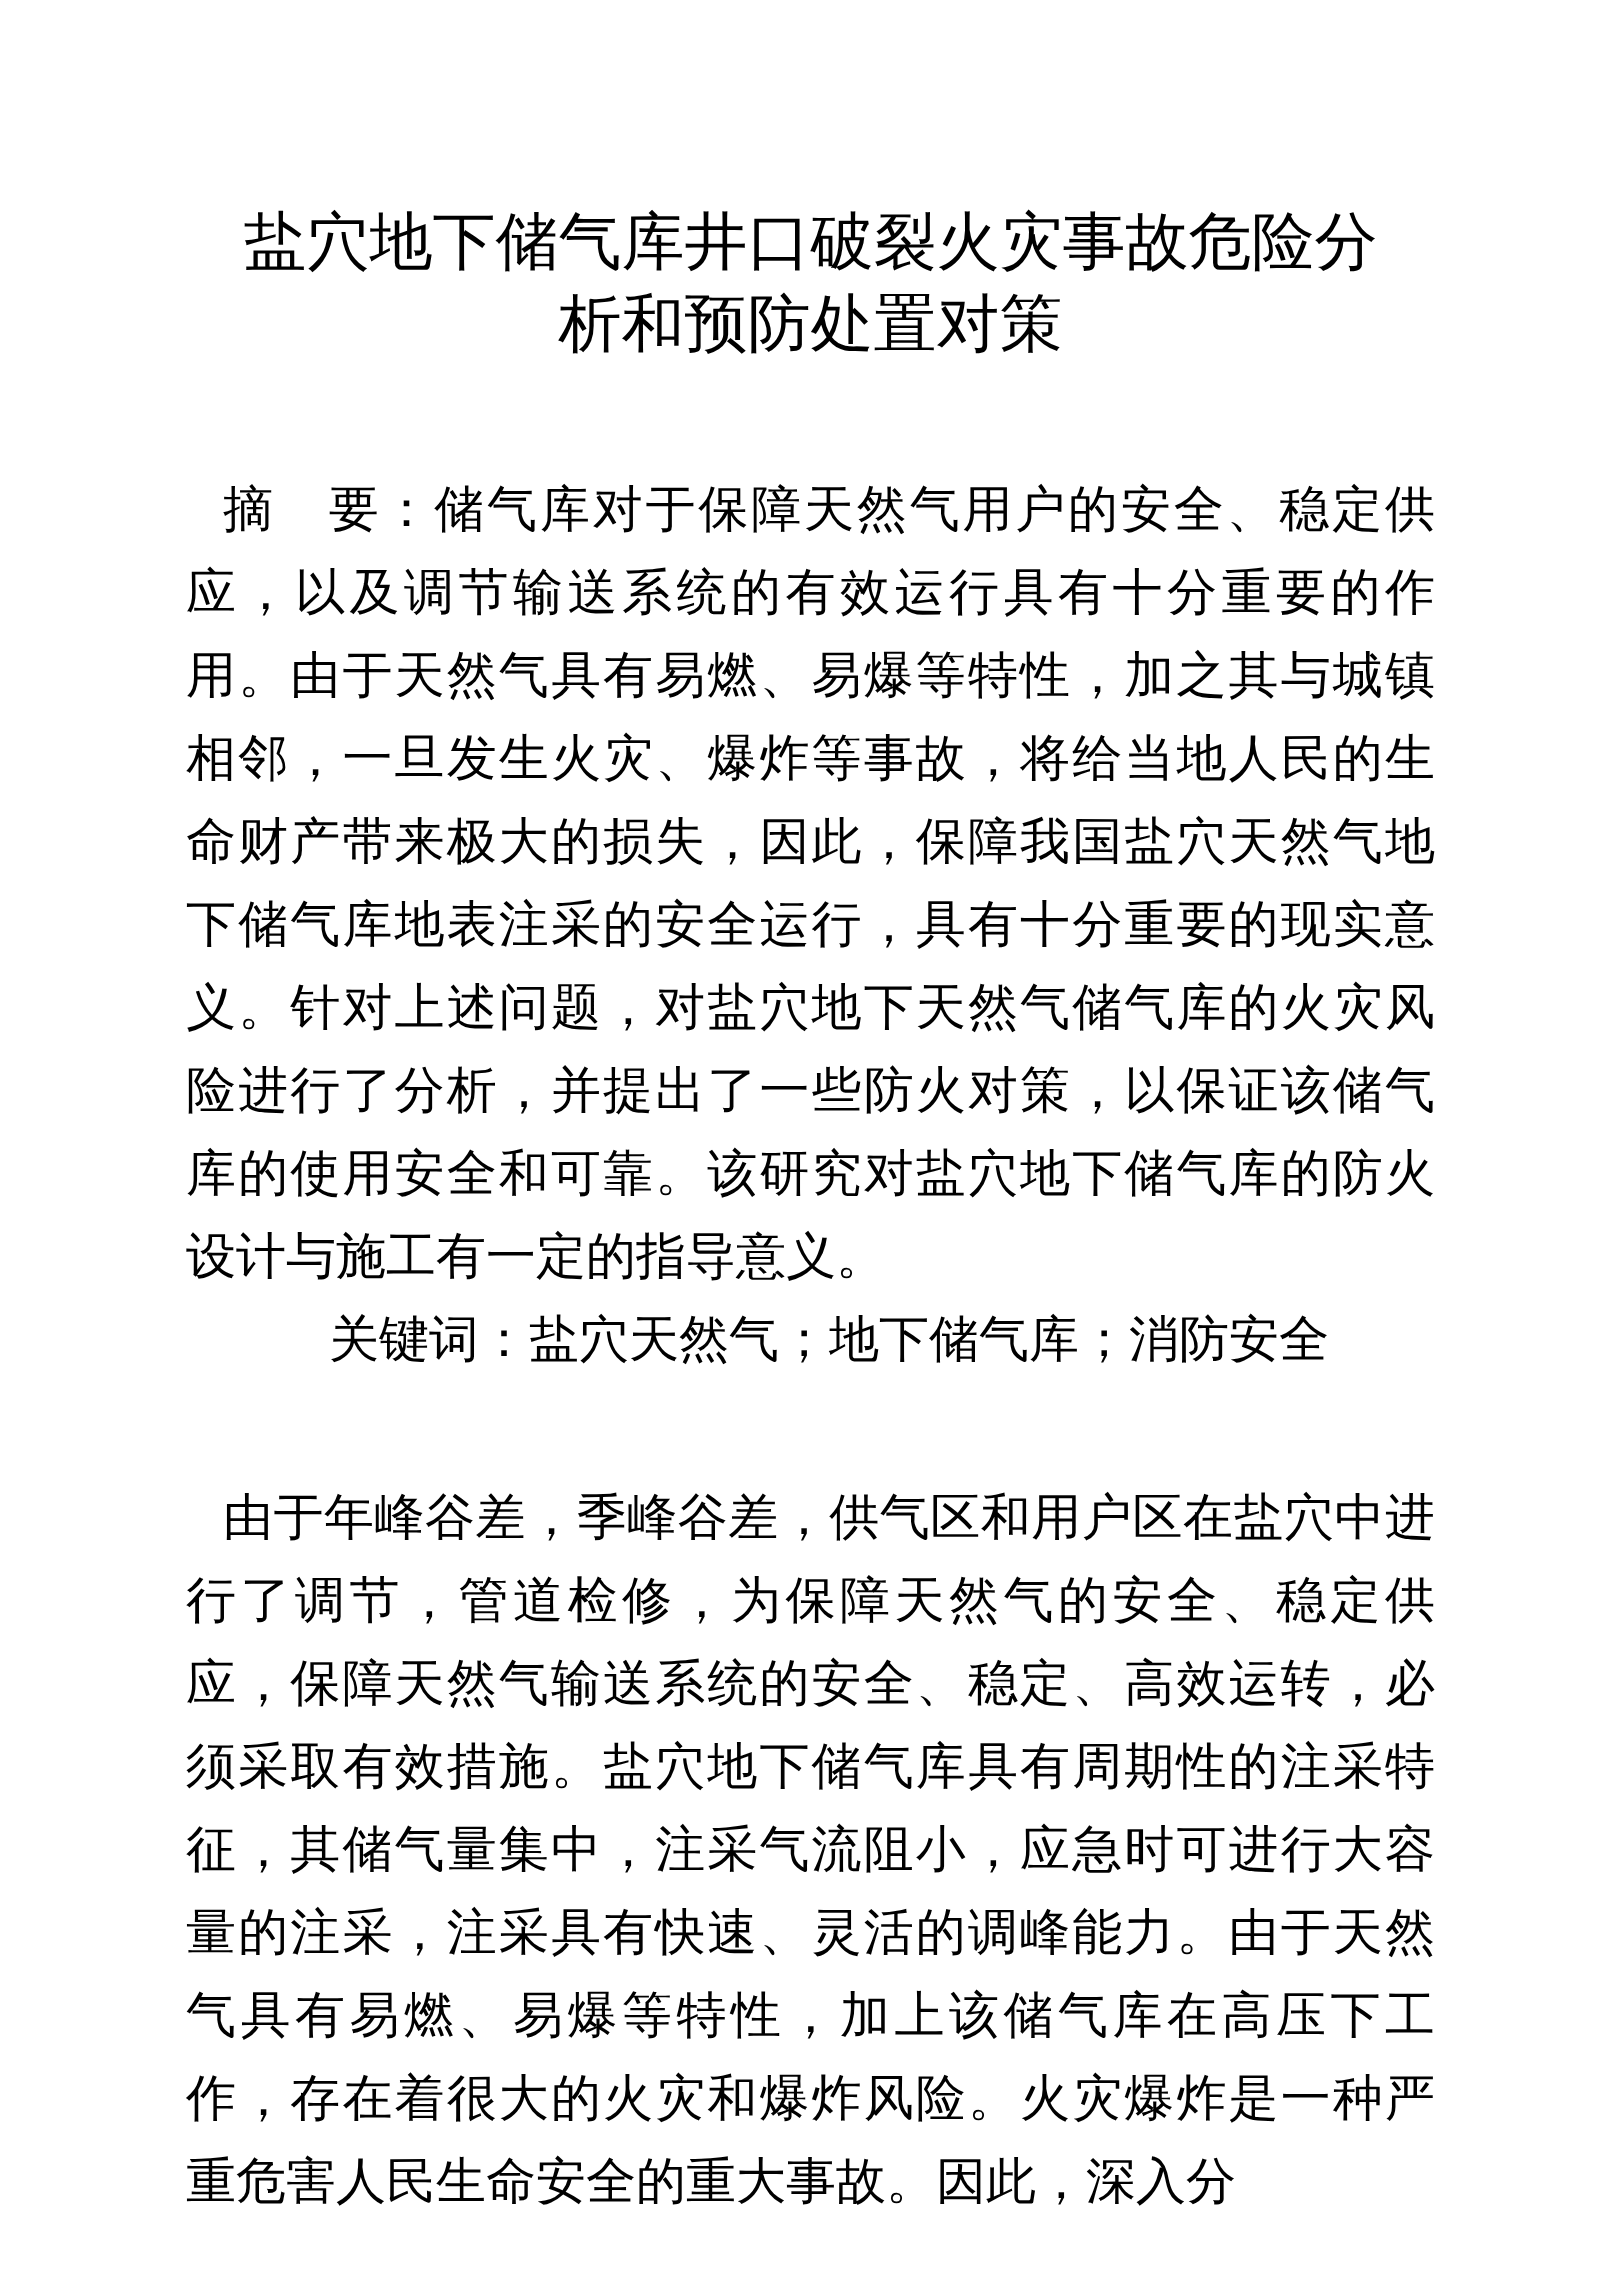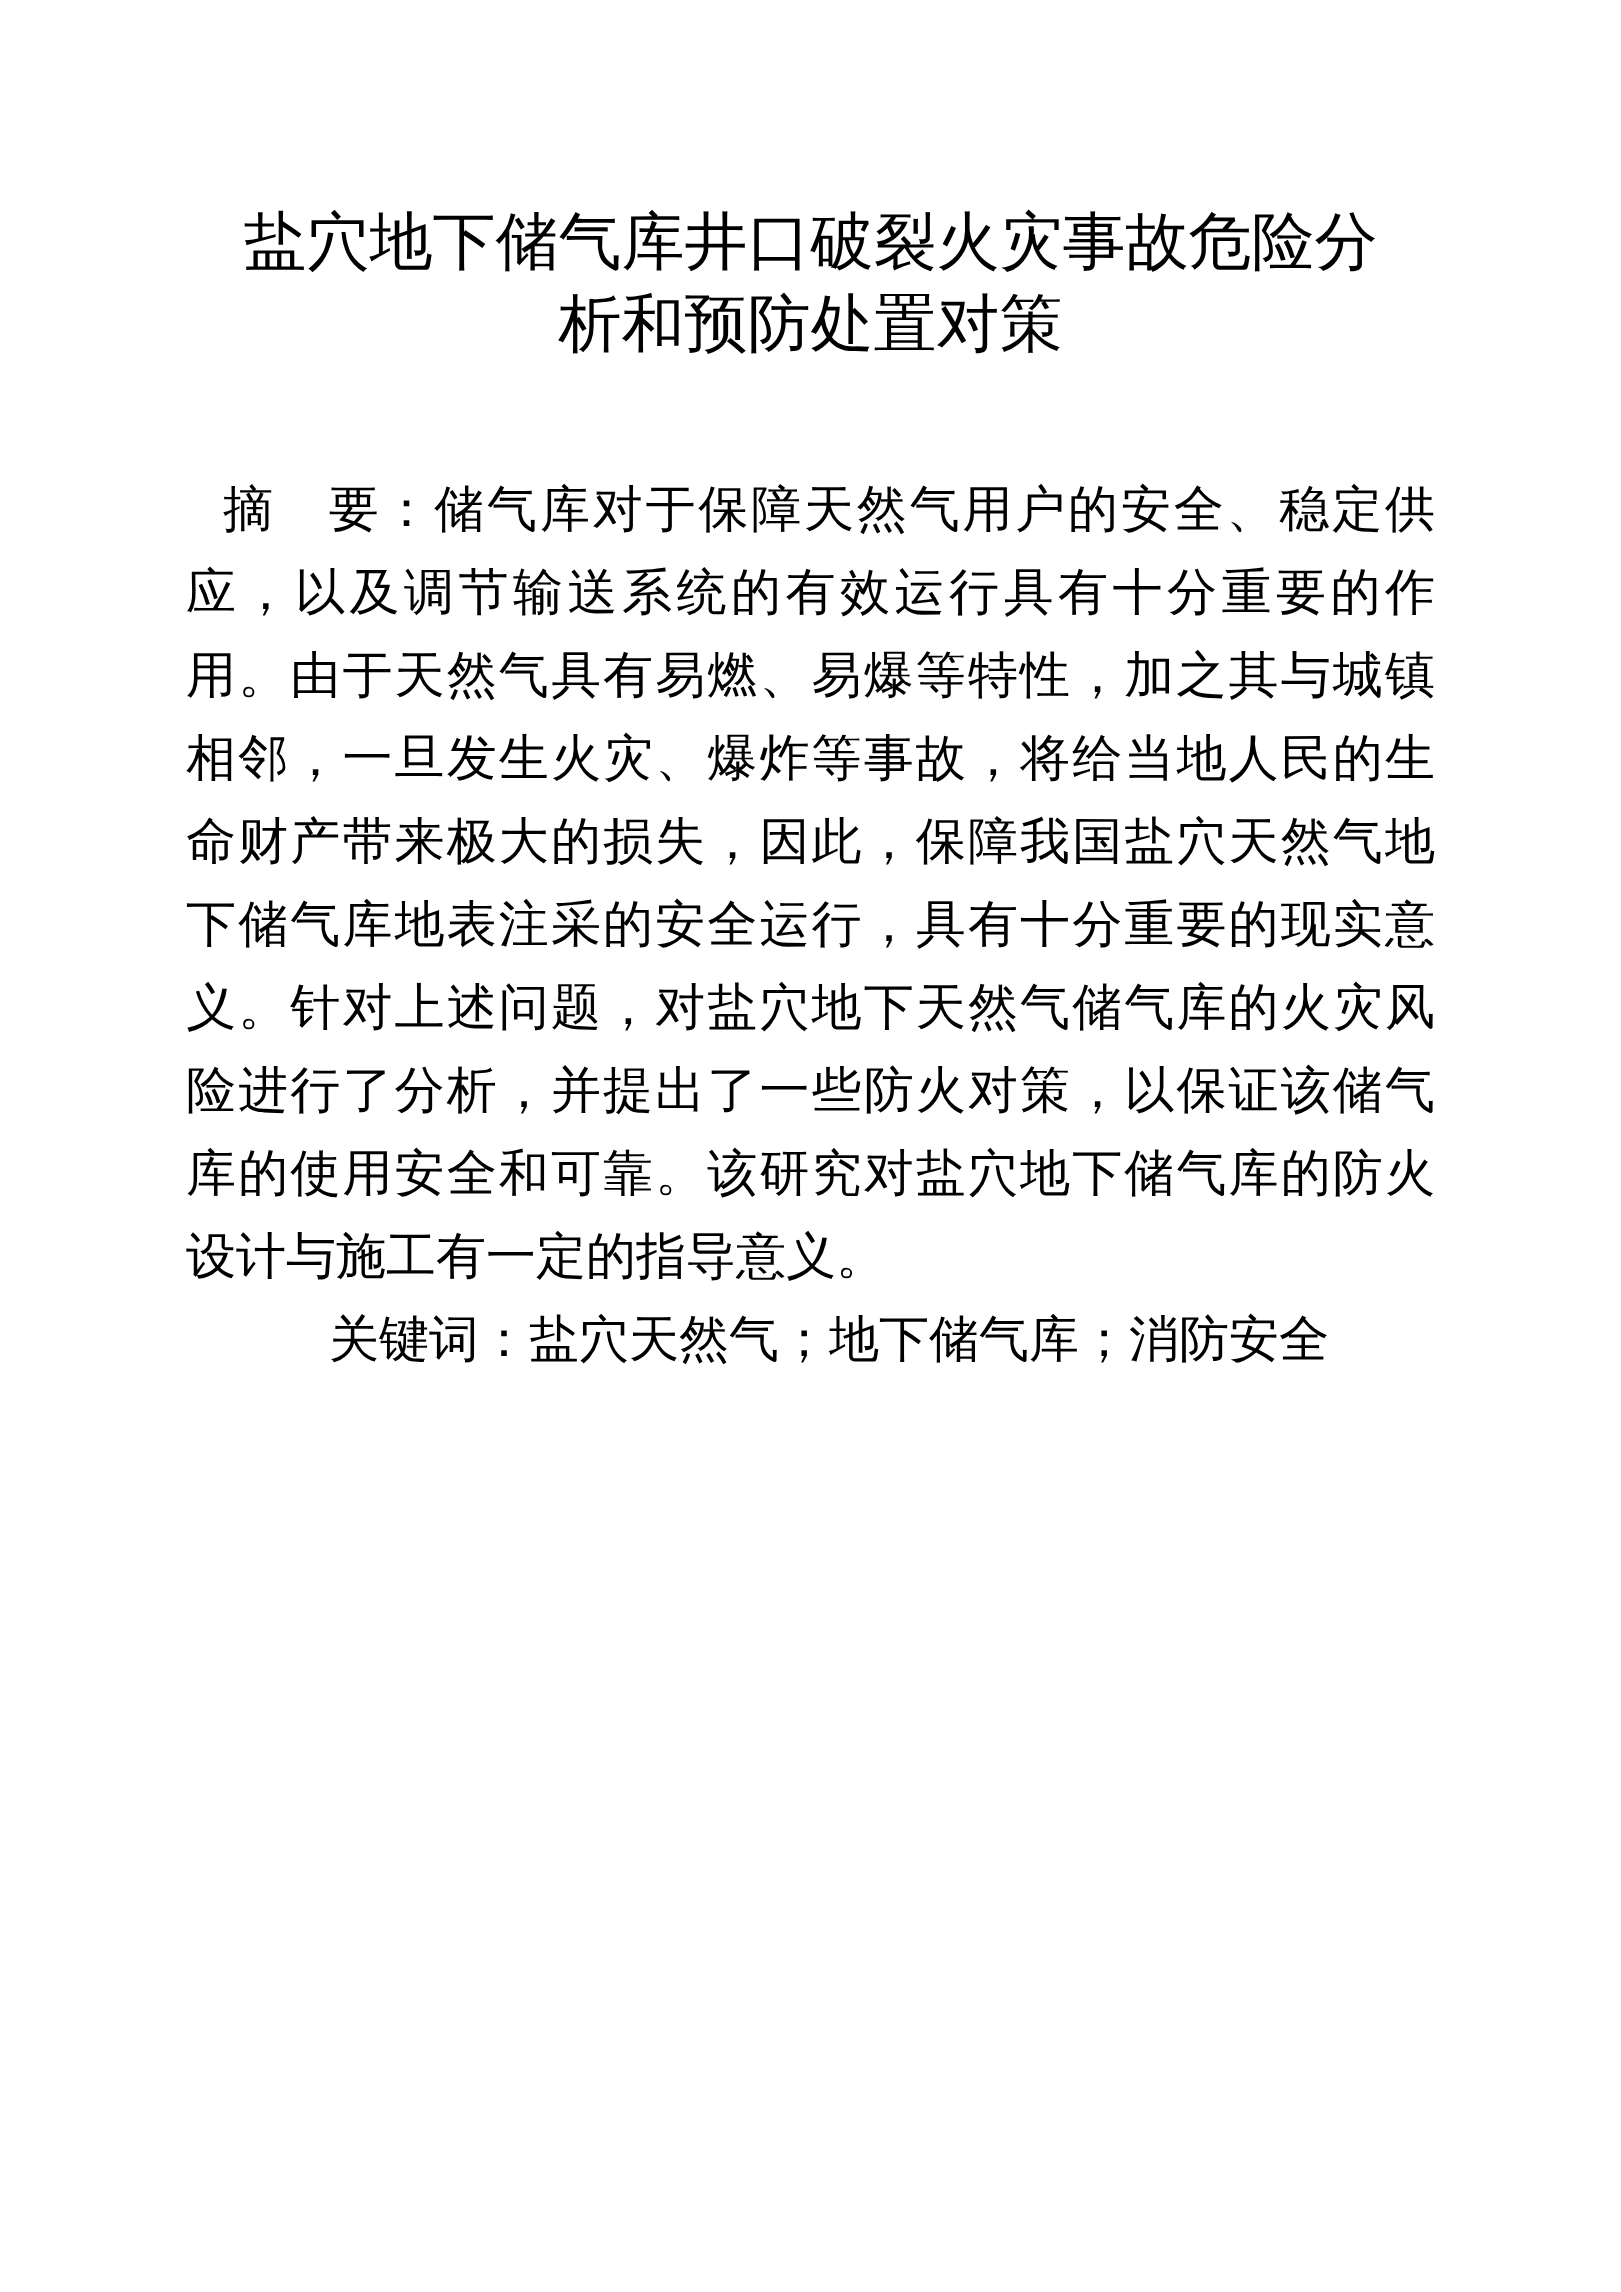--- a/index.html
+++ b/index.html
@@ -47,14 +47,15 @@
 </head>
 <body>
 
 <div class="page">
   <h1 class="doc-title">盐穴地下储气库井口破裂火灾事故危险分析和预防处置对策</h1>
 
   <p class="para abstract">摘　要：储气库对于保障天然气用户的安全、稳定供应，以及调节输送系统的有效运行具有十分重要的作用。由于天然气具有易燃、易爆等特性，加之其与城镇相邻，一旦发生火灾、爆炸等事故，将给当地人民的生命财产带来极大的损失，因此，保障我国盐穴天然气地下储气库地表注采的安全运行，具有十分重要的现实意义。针对上述问题，对盐穴地下天然气储气库的火灾风险进行了分析，并提出了一些防火对策，以保证该储气库的使用安全和可靠。该研究对盐穴地下储气库的防火设计与施工有一定的指导意义。</p>
 
   <p class="para keywords">关键词：盐穴天然气；地下储气库；消防安全</p>
 
+  <p class="para body-para">由于年峰谷差，季峰谷差，供气区和用户区在盐穴中进行了调节，管道检修，为保障天然气的安全、稳定供应，保障天然气输送系统的安全、稳定、高效运转，必须采取有效措施。盐穴地下储气库具有周期性的注采特征，其储气量集中，注采气流阻小，应急时可进行大容量的注采，注采具有快速、灵活的调峰能力。由于天然气具有易燃、易爆等特性，加上该储气库在高压下工作，存在着很大的火灾和爆炸风险。火灾爆炸是一种严重危害人民生命安全的重大事故。因此，深入分</p>
 </div>
 
 
 </body></html>

